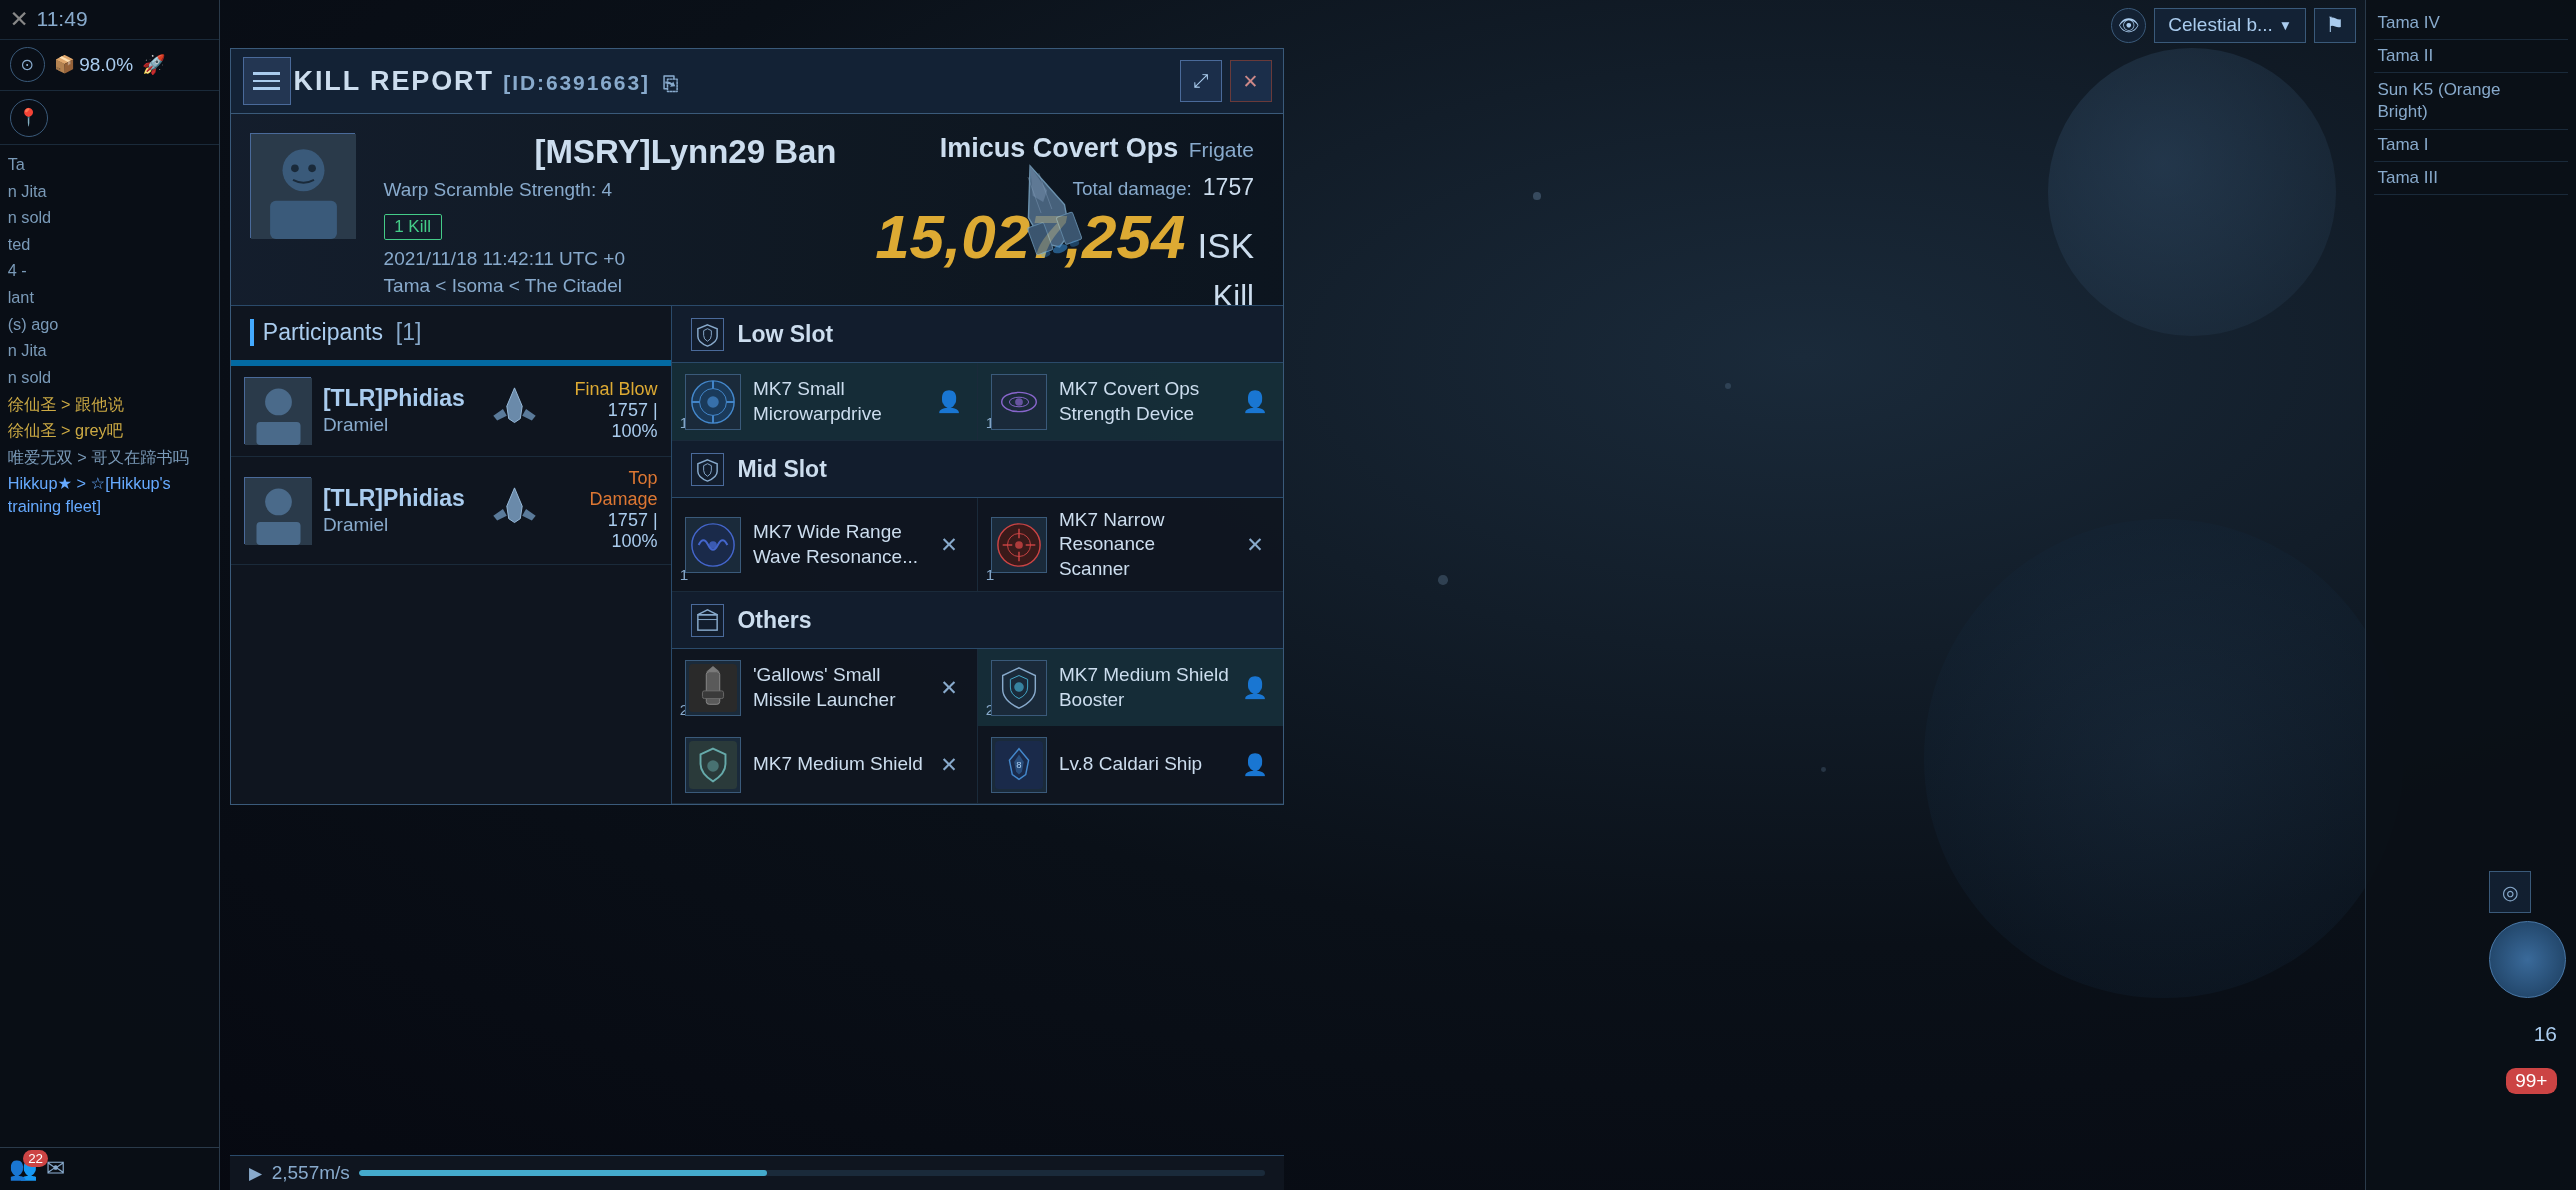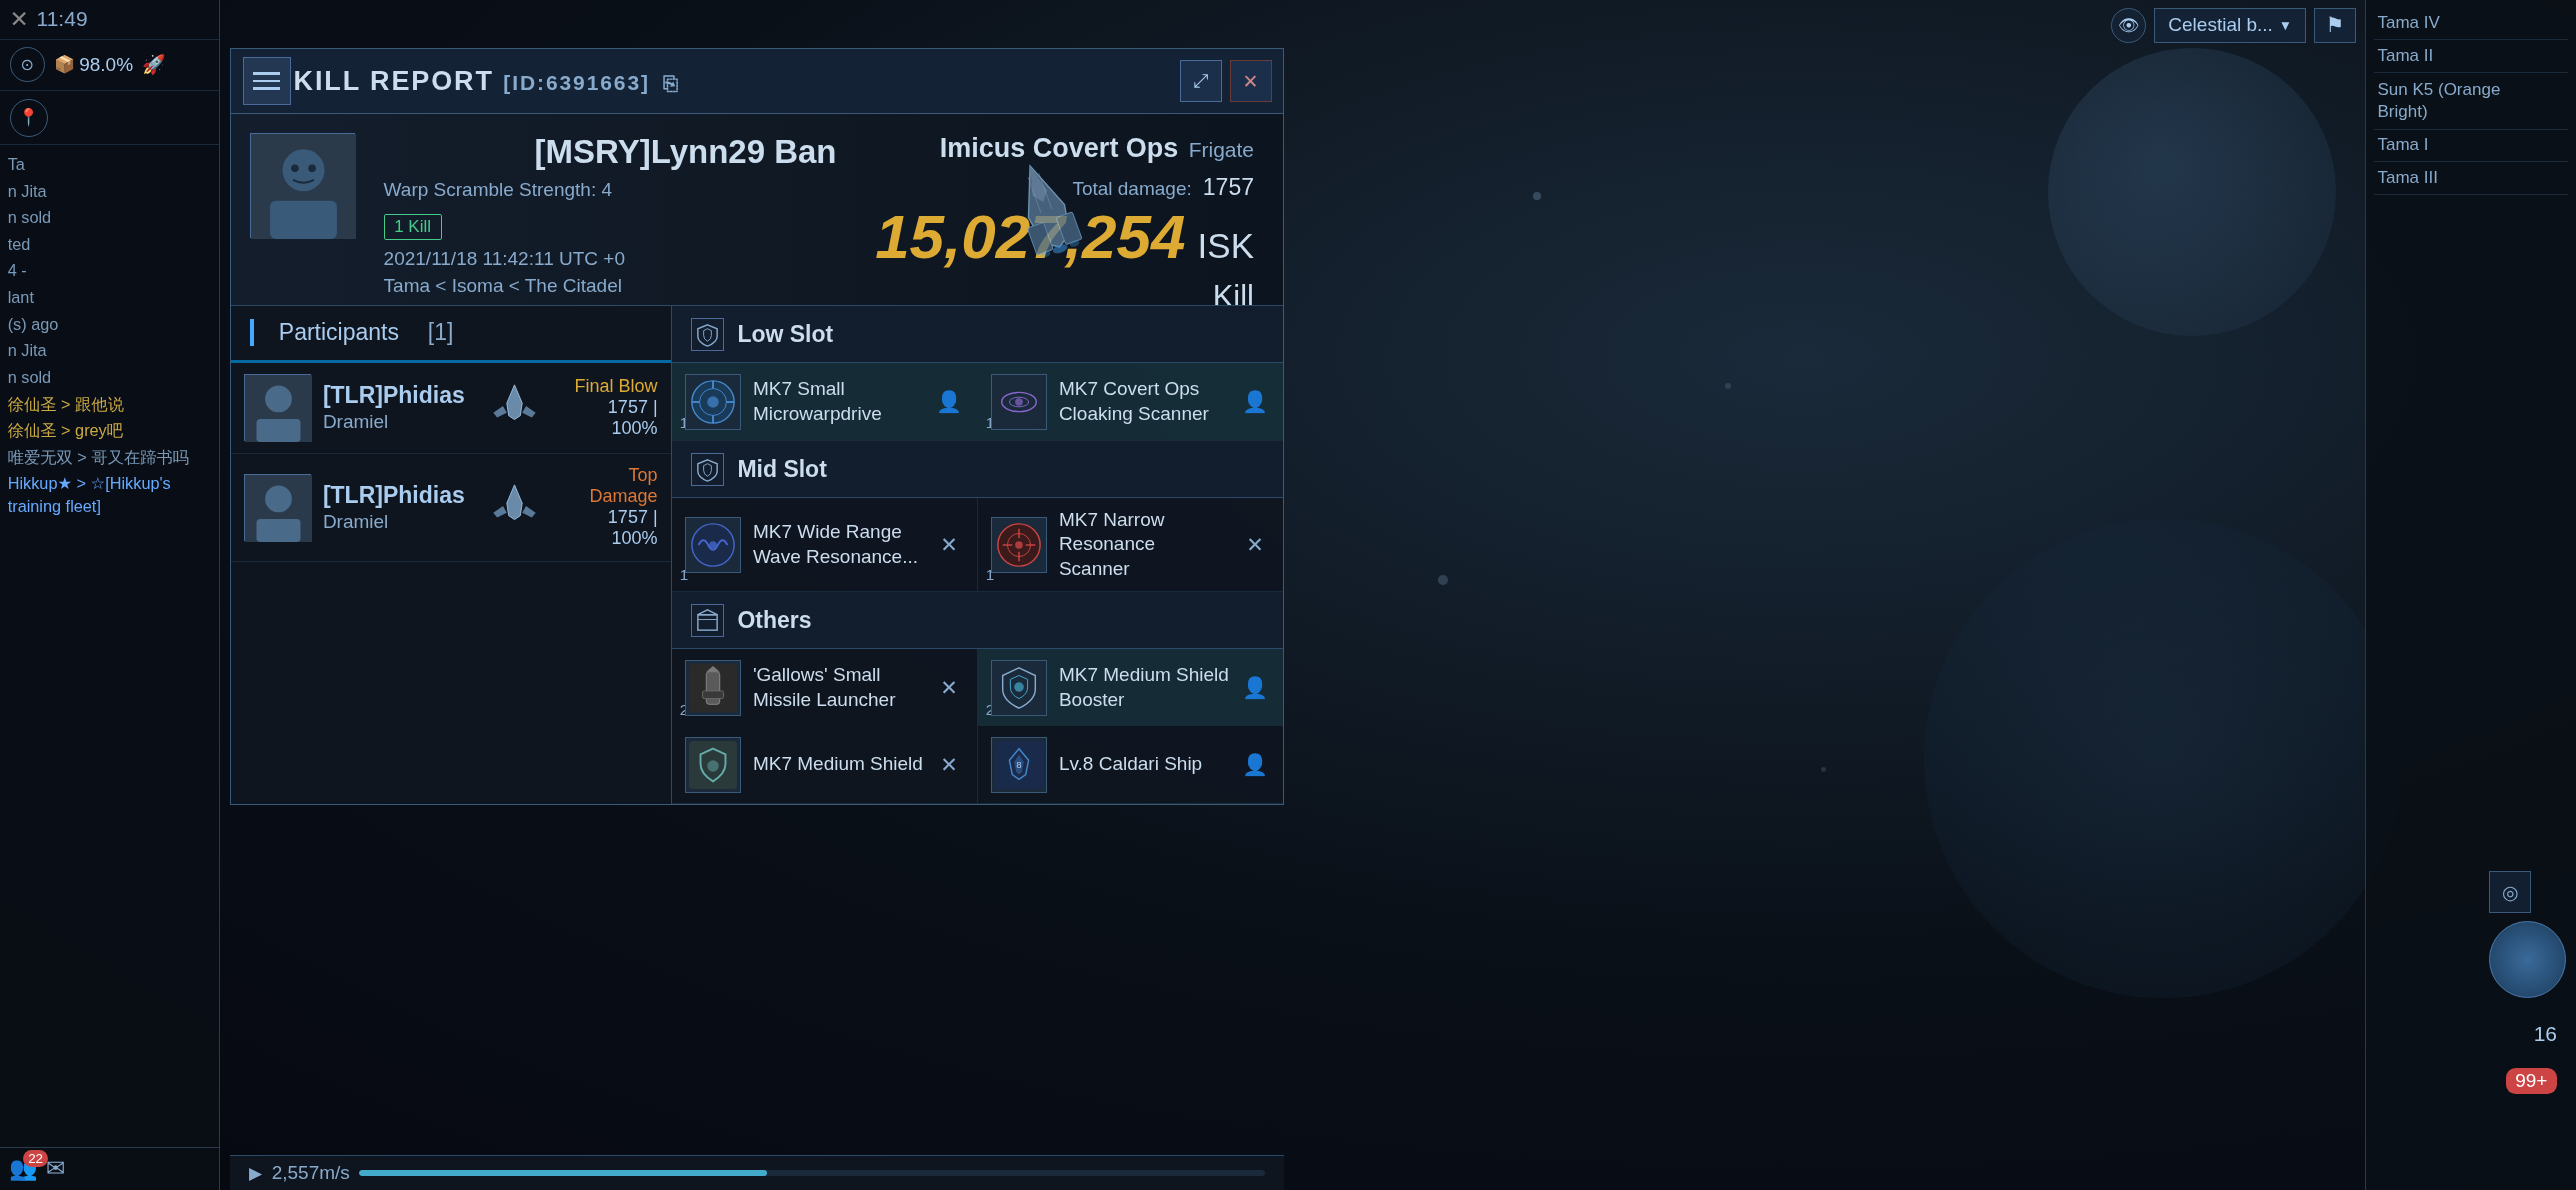--- a/index.html
+++ b/index.html
@@ -300,24 +300,24 @@
     .participants-panel {
       width: 441px;
       border-right: 1px solid #2a4a6a;
       flex-shrink: 0;
     }
 
     .section-header {
       padding: 13.4px 19px;
       font-size: 23px;
       color: #aaccee;
-      border-bottom: 3px solid #0369a1;
+      border-bottom: 6px solid #0369a1;
       display: flex;
       align-items: flex-end;
-      gap: 25px;
+      gap: 9px;
     }
 
     .section-accent {
       width: 3.8px;
       height: 27px;
       background: #44aaff;
       display: inline-block;
     }
 
     .participant-row {
@@ -804,21 +804,21 @@
           <div class="slot-item highlighted">
             <span class="slot-item-qty">1</span>
             <div class="slot-item-icon">
               <svg width="48" height="48" viewBox="0 0 50 50">
                 <rect width="50" height="50" fill="#1a2a3a" rx="4"></rect>
                 <ellipse cx="25" cy="25" rx="18" ry="10" fill="none" stroke="#8866cc" stroke-width="1.5"></ellipse>
                 <ellipse cx="25" cy="25" rx="10" ry="5" fill="none" stroke="#8866cc" stroke-width="1"></ellipse>
                 <circle cx="25" cy="25" r="4" fill="#8866cc" opacity="0.7"></circle>
               </svg>
             </div>
-            <span class="slot-item-name">MK7 Covert Ops Cloaking Scanner</span>
+            <span class="slot-item-name">MK7 Covert Ops Strength Device</span>
             <div class="slot-item-action person">👤</div>
           </div>
         </div>
       </div>
 
       <div class="slot-category">
         <div class="slot-category-header">
           <div class="slot-icon">
             <svg width="27" height="27" viewBox="0 0 28 28">
               <path d="M14 4 L24 8 L24 16 Q24 22 14 26 Q4 22 4 16 L4 8 Z" fill="none" stroke="#88aacc" stroke-width="1.5"></path>

